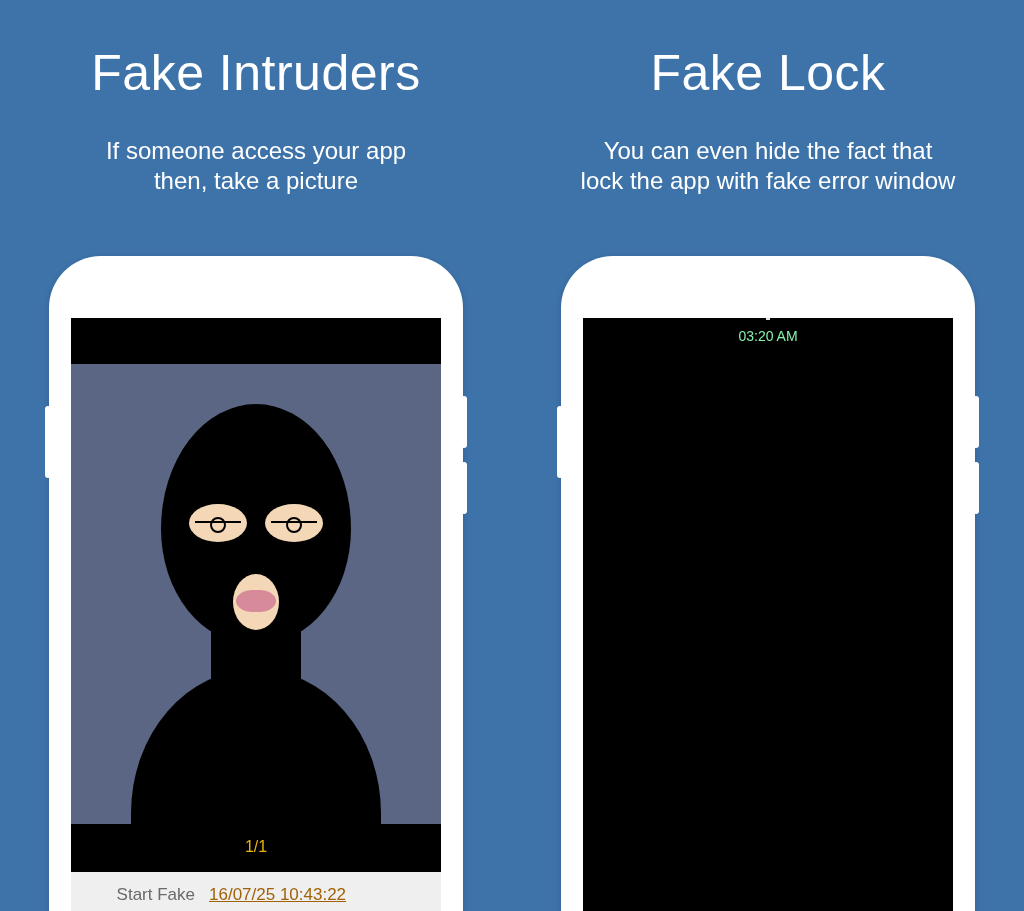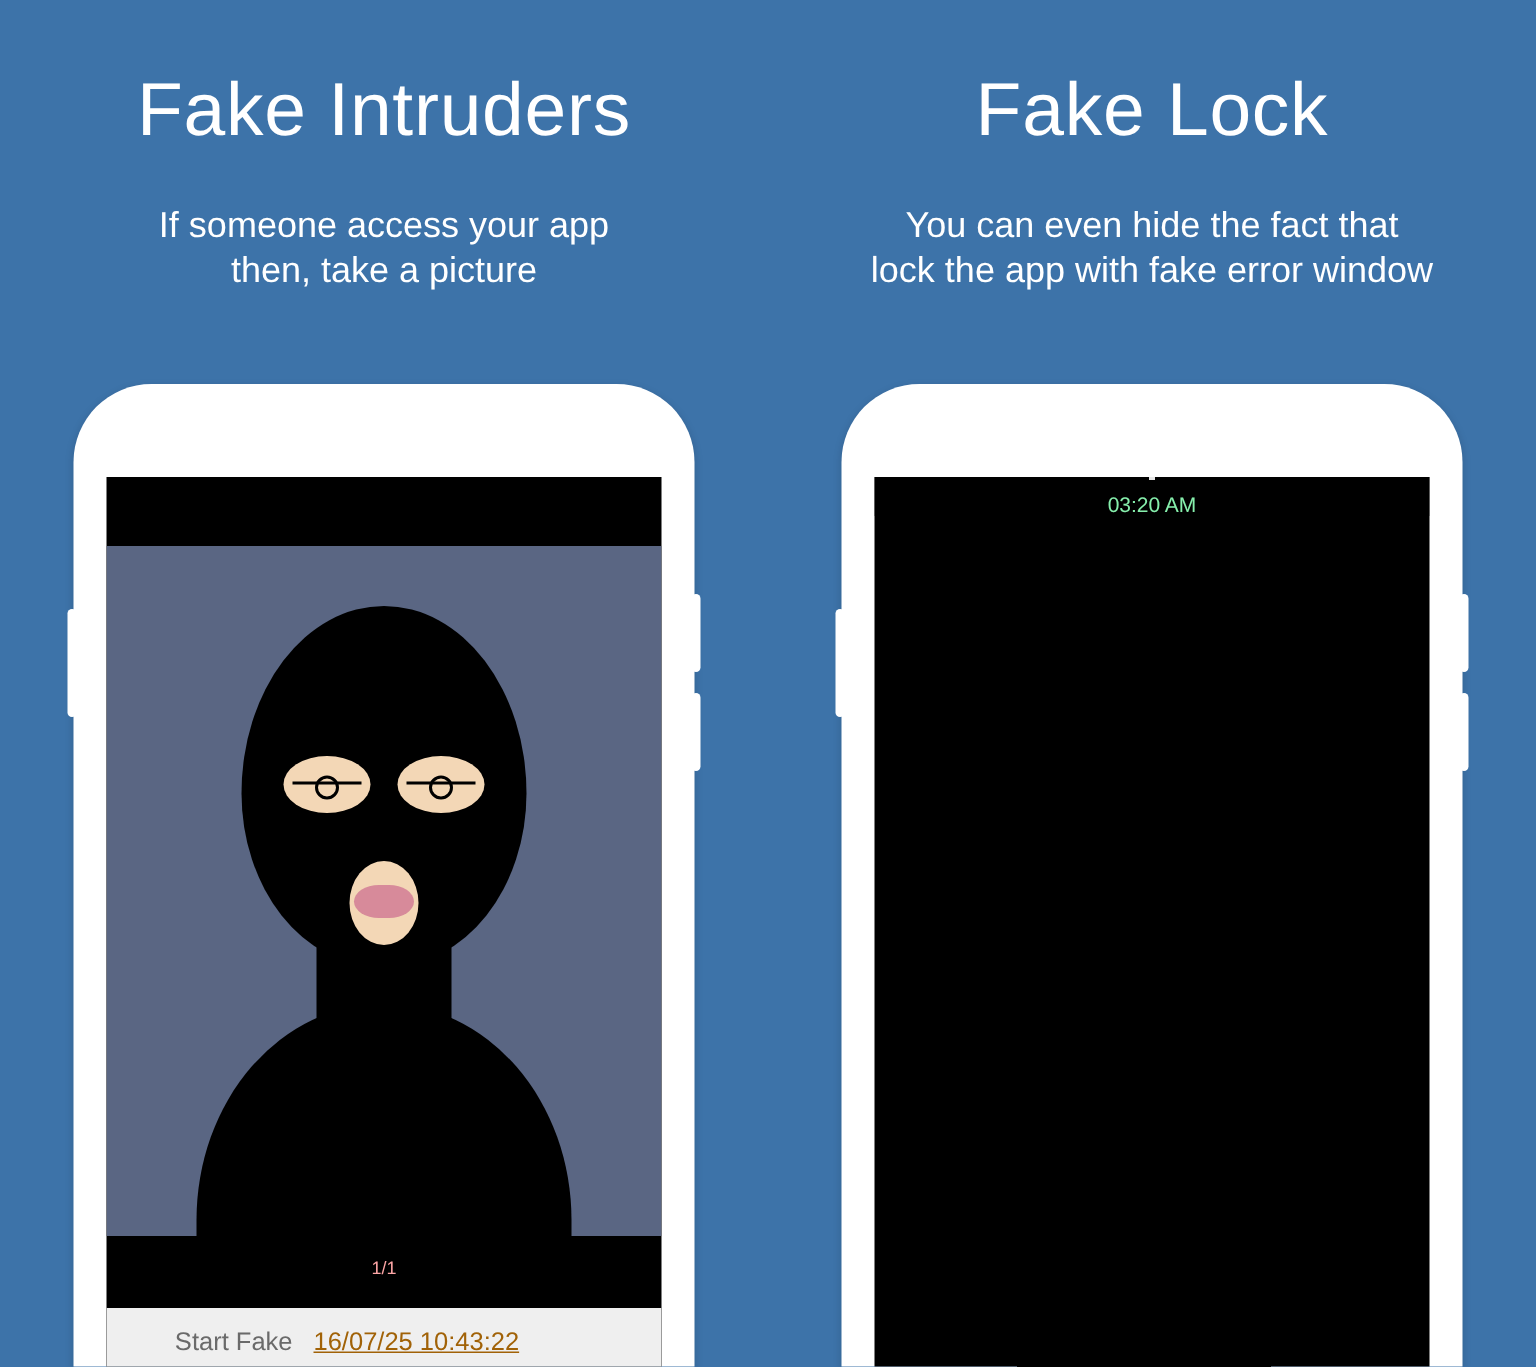--- a/index.html
+++ b/index.html
@@ -156,22 +156,22 @@
     width: 40px; height: 22px;
     background: #d78a9a;
     border-radius: 50% / 60%;
   }
 
   .pager {
     position: absolute;
     left: 0; right: 0;
     top: 512px;
     text-align: center;
-    color: #fca5a5;
-    font-size: 12px;
+    color: #eab308;
+    font-size: 16px;
     font-weight: 400;
     padding: 8px 0 14px;
   }
   .info-block {
     position: absolute;
     left: 0; right: 0;
     top: 554px;
     background: #efefef;
     color: #5a5a5a;
     font-size: 17px;

